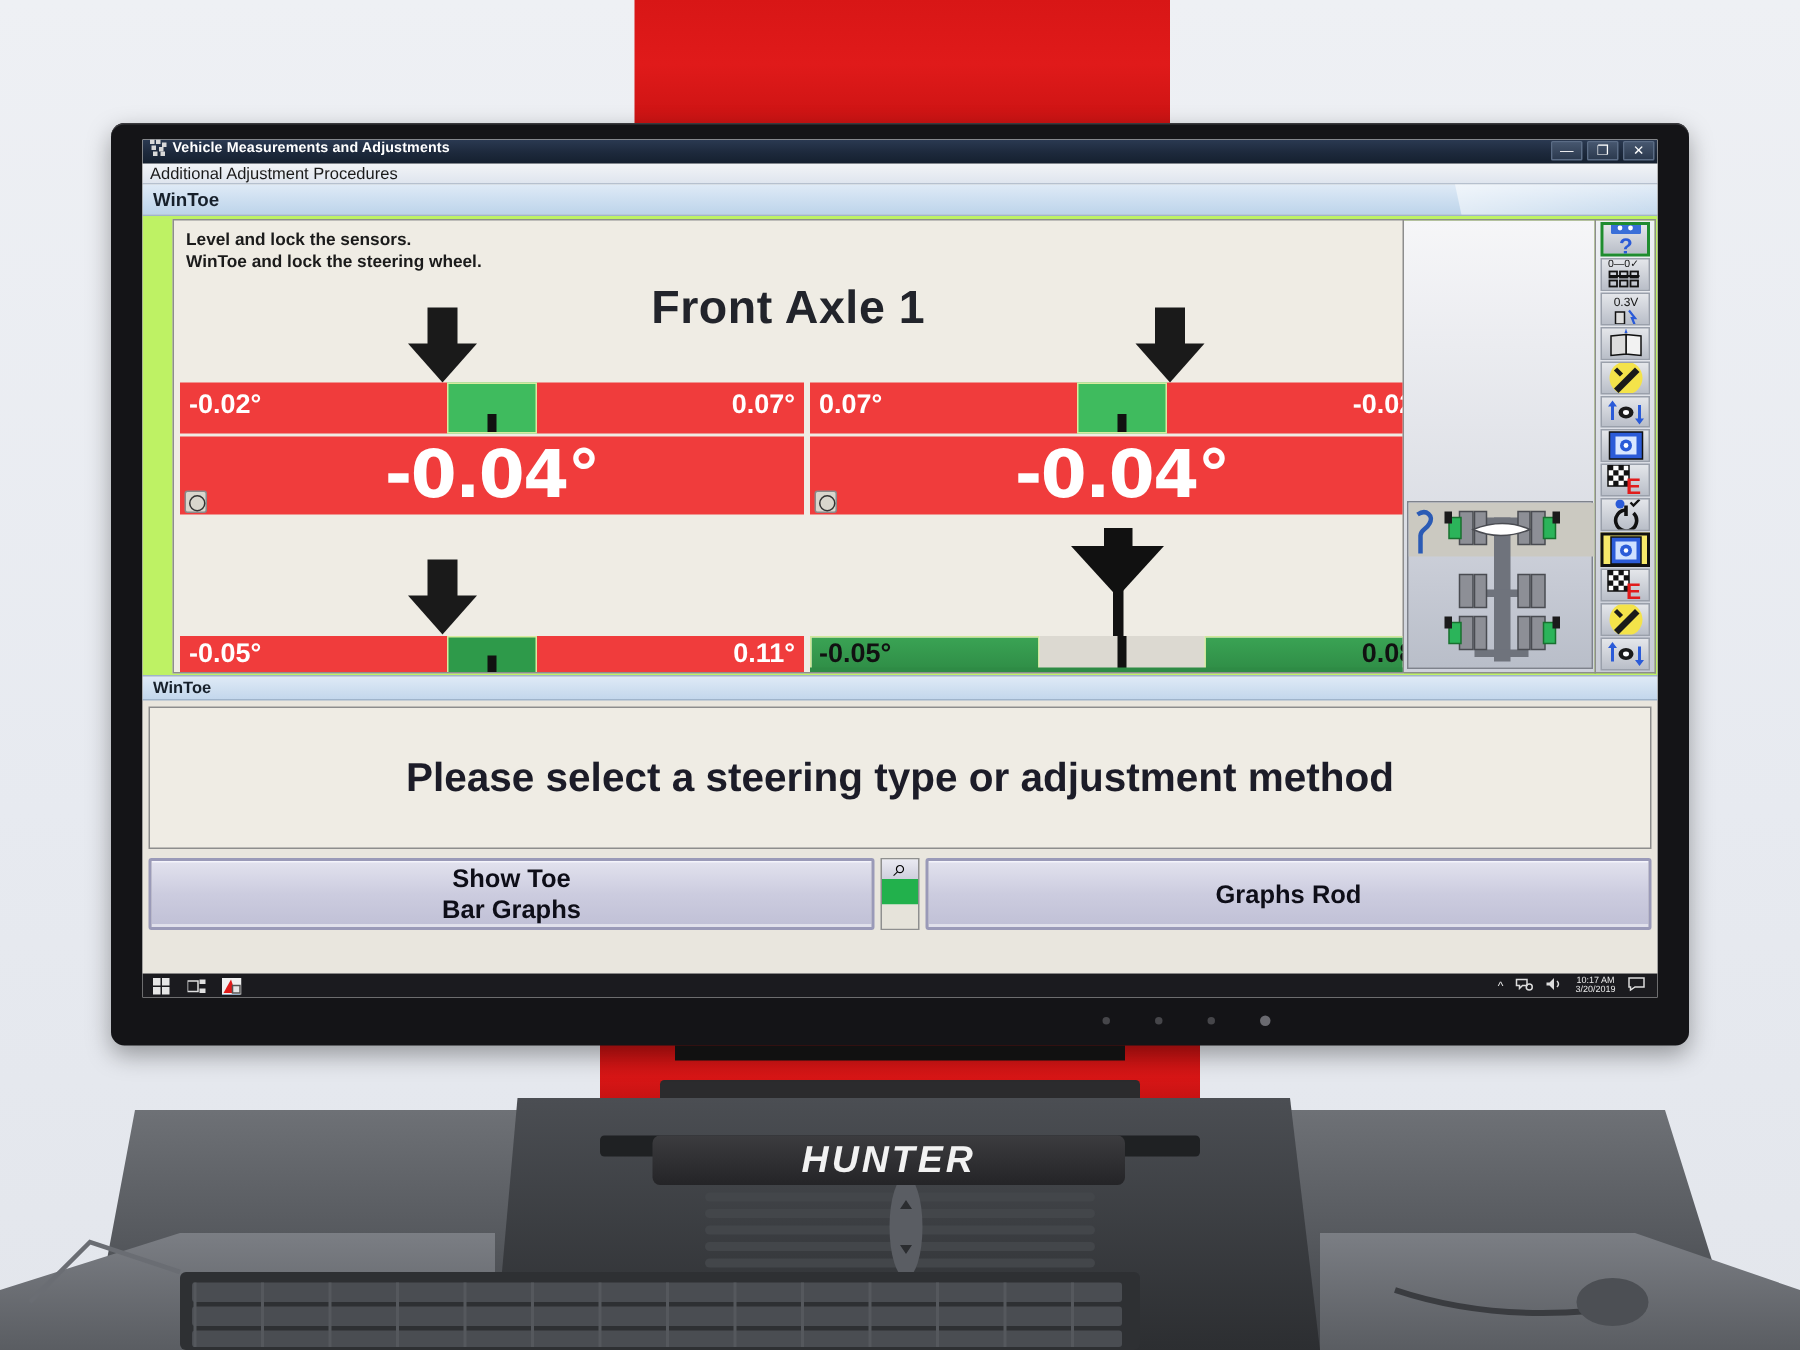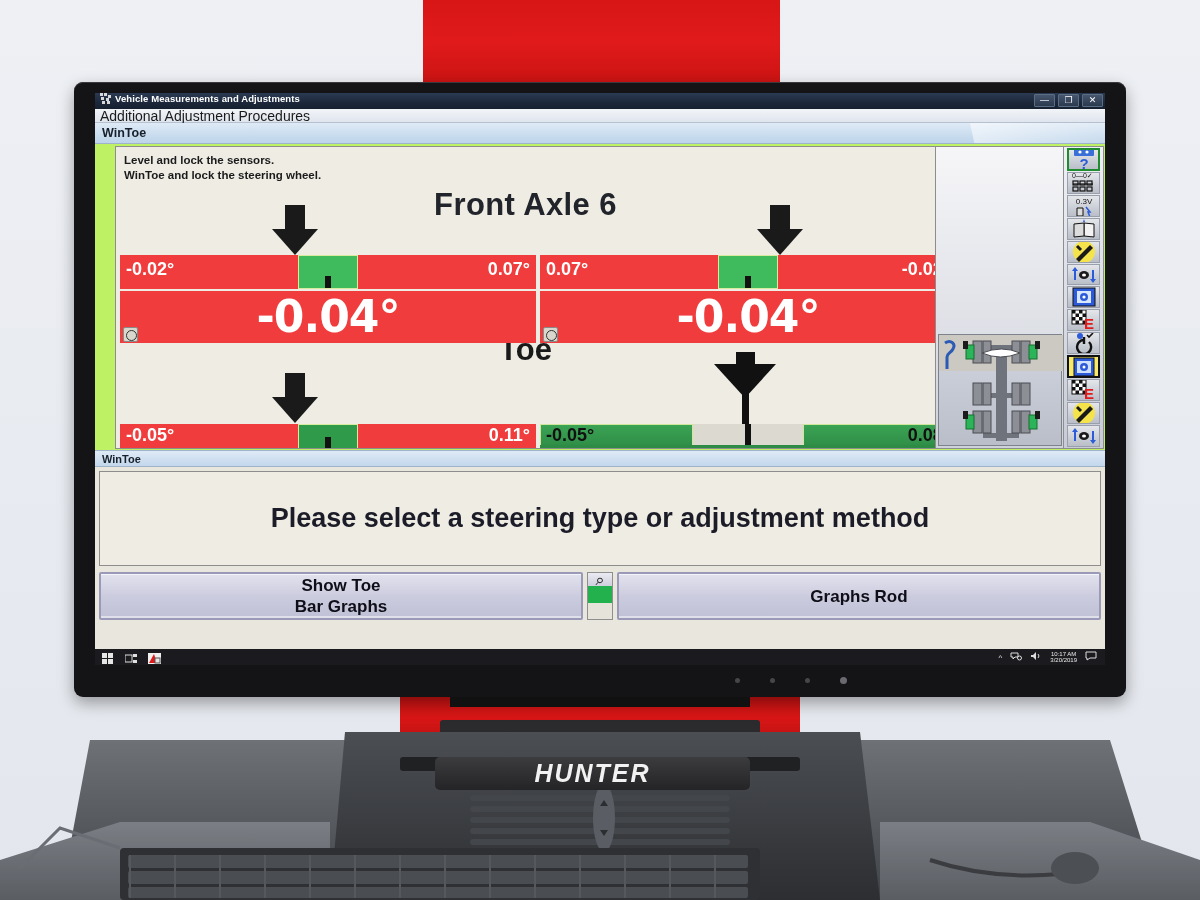--- a/index.html
+++ b/index.html
@@ -34,21 +34,21 @@
       display:flex; align-items:flex-start; padding:0 2px; position:relative; }
   .title-icon { width:11px; height:11px; margin:0 4px 0 3px; position:relative; flex:0 0 auto; }
   .title-icon i{position:absolute;width:3px;height:3px;background:#d8d8d8;}
   .title-text { color:#fff; font-size:9.5px; font-weight:bold; letter-spacing:.1px; white-space:nowrap; }
   .title-buttons{position:absolute;right:2px;top:1px;display:flex;gap:3px;}
   .tbtn{width:21px;height:13px;background:linear-gradient(180deg,#46566e,#2c3a4f);border:1px solid #5b6c85;
         color:#fff;font-size:9px;line-height:11px;text-align:center;border-radius:1px;}
 
   .menubar{height:14px;background:linear-gradient(180deg,#f2f4f7,#dfe5ee);
       border-bottom:1px solid #b6c0ce; display:flex; align-items:center; padding-left:5px;}
-  .menubar span{font-size:14px;color:#1a1a1a;}
+  .menubar span{font-size:11px;color:#1a1a1a;}
 
   .panel-header{height:21px;background:linear-gradient(180deg,#dfeaf6 0%,#cfe0f1 45%,#bdd4ea 100%);
       border-bottom:1px solid #9fb4cb; display:flex; align-items:center; padding-left:7px;
       position:relative; overflow:hidden;}
   .panel-header .ph-title{font-size:12.5px;font-weight:bold;color:#17202b;}
   .panel-header:after{content:"";position:absolute;right:-30px;top:-20px;width:160px;height:70px;
       background:linear-gradient(115deg,rgba(255,255,255,.55),rgba(255,255,255,0));transform:rotate(-12deg);}
 
   
   #graph-outer{position:relative;height:306px;background:#bef264;padding:2px 1px 1px 20px;display:flex;}
@@ -172,22 +172,21 @@
 
       <div id="graph-outer">
 
         <div id="graph-area">
 
           <div class="instr">
             <div>Level and lock the sensors.</div>
             <div>WinToe and lock the steering wheel.</div>
           </div>
 
-          <div class="axle-title">Front Axle 6</div>
-          <div class="toe-title">Toe</div>
+          <div class="axle-title">Front Axle 1</div>
 
           <div class="arrow-shape" style="left:156px;top:58px;">
             <div class="stem"></div>
               <div class="head"></div>
           </div>
           <div class="gauge" style="left:4px;top:108px;width:416px;height:90px;">
             <div class="topbar">
               <div class="seg seg-red" style="left:0;width:178px;"></div>
               <div class="notch" style="left:178px;width:60px;"></div>
               <div class="seg seg-red" style="left:238px;width:178px;"></div>

